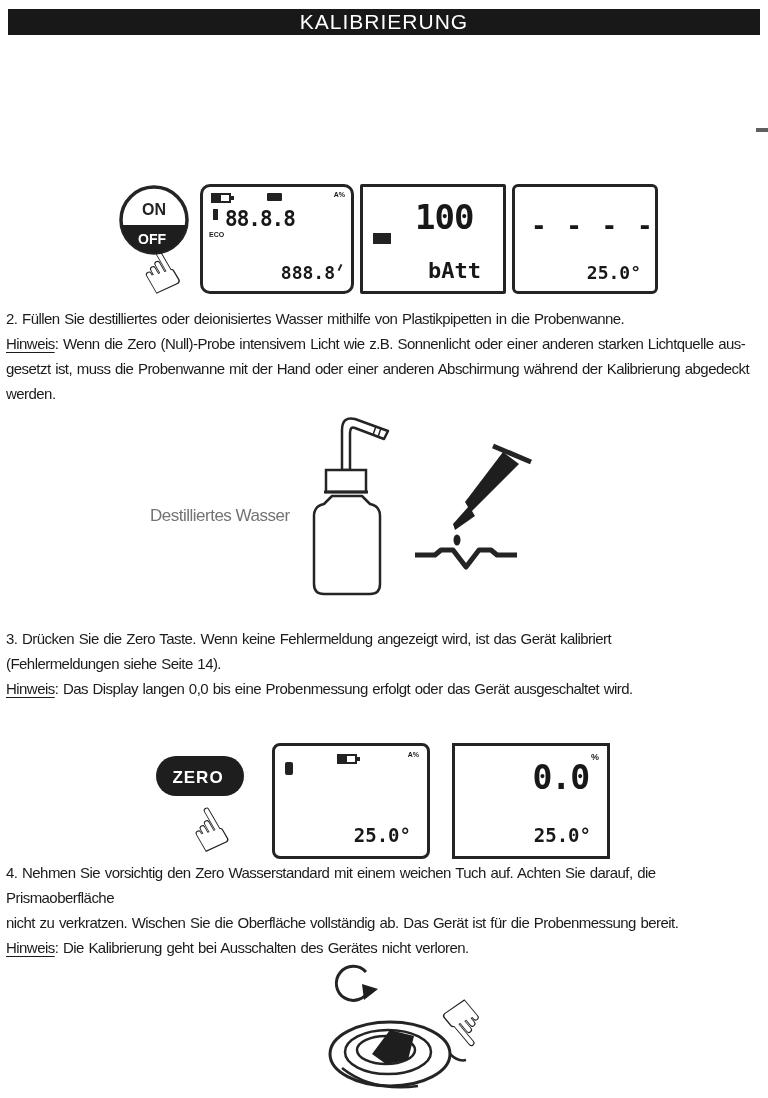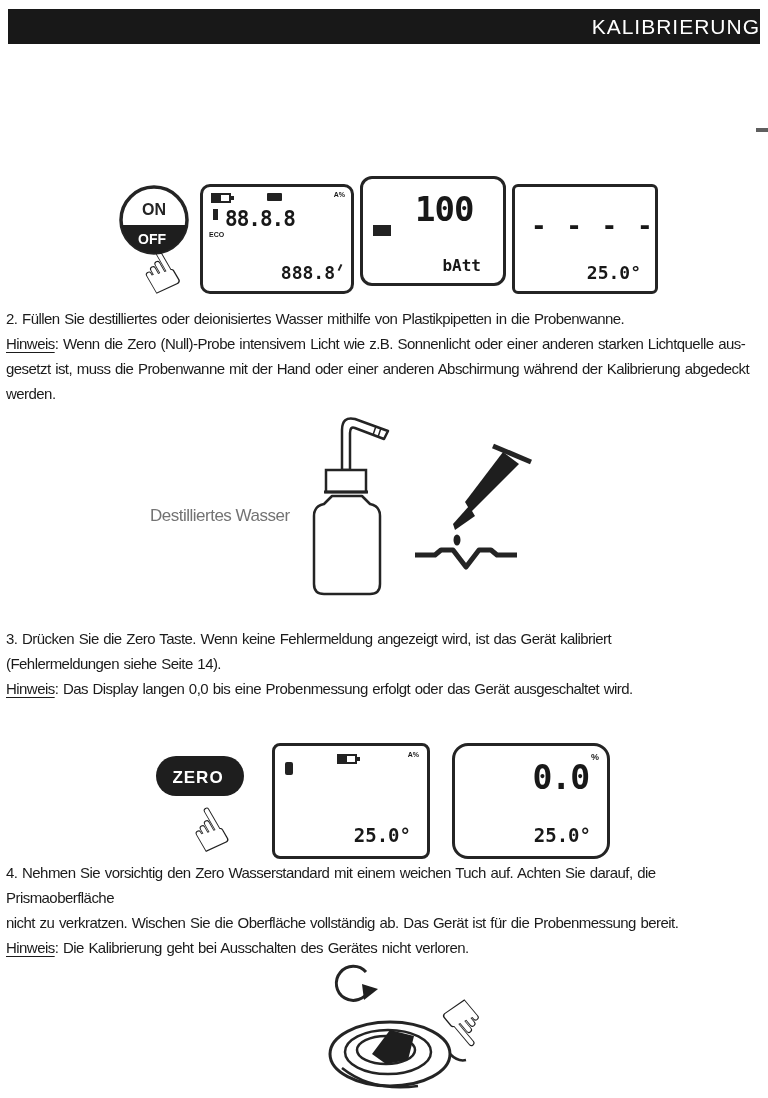--- a/index.html
+++ b/index.html
@@ -1,22 +1,22 @@
 <!DOCTYPE html>
 <html><head>
 <meta charset="utf-8">
 <style>
   html,body{margin:0;padding:0;}
   body{width:768px;height:1098px;background:#ffffff;overflow:hidden;position:relative;
        font-family:"Liberation Sans",sans-serif;}
   .page{position:absolute;inset:0;background:#fff;}
 
   
-  .titlebar{position:absolute;left:8px;top:9px;width:752px;height:35px;background:#181818;
-            color:#fff;display:flex;align-items:center;justify-content:flex-end;
+  .titlebar{position:absolute;left:8px;top:9px;width:752px;height:26px;background:#181818;
+            color:#fff;display:flex;align-items:center;justify-content:center;
             font-size:21px;letter-spacing:1px;}
   .para{position:absolute;left:6px;width:758px;font-size:15px;line-height:25px;
         letter-spacing:-0.55px;word-spacing:1px;color:#1b1b1b;white-space:pre-line;}
   .intro{top:50px;}
   .p1{top:111px;}
   .p2{top:306px;}
   .p3{top:626px;}
   .p4{top:860px;}
   .note-label{text-decoration:underline;text-underline-offset:3px;}
   .water-label{position:absolute;left:150px;top:506px;font-size:17px;letter-spacing:-0.5px;
@@ -62,24 +62,24 @@
     <span class="batt" style="left:8px;top:6px;"></span>
     <span class="blk" style="left:10px;top:22px;width:5px;height:11px;"></span>
     <span class="tinytxt" style="left:6px;top:44px;">ECO</span>
     <span class="blk" style="left:64px;top:6px;width:15px;height:8px;border-radius:1px;"></span>
     <span class="tinytxt" style="right:6px;top:4px;">A%</span>
     <span class="main" style="left:22px;top:20px;font-size:21px;">88.8.8</span>
     <span class="sub" style="right:16px;bottom:8px;font-size:18px;">888.8</span>
     <span class="tick" style="right:10px;bottom:20px;"></span>
   </div>
 
-  <div class="lcd" style="left:360px;top:176px;width:140px;height:104px;border-radius:12px;">
+  <div class="lcd" style="left:360px;top:184px;width:140px;height:104px;border-radius:2px;">
     <span class="blk" style="left:10px;top:46px;width:18px;height:11px;"></span>
     <span class="main" style="left:52px;top:10px;font-size:34px;">100</span>
-    <span class="sub" style="right:22px;bottom:8px;font-size:16px;">bAtt</span>
+    <span class="sub" style="right:22px;bottom:8px;font-size:22px;">bAtt</span>
   </div>
 
   <div class="lcd" style="left:512px;top:184px;width:140px;height:104px;border-radius:6px;">
     <span class="main" style="left:16px;top:24px;font-size:26px;letter-spacing:2px;">- - - -</span>
     <span class="sub" style="right:14px;bottom:8px;font-size:18px;">25.0°</span>
   </div>
 
   <div class="para p2"><span>2. Füllen Sie destilliertes oder deionisiertes Wasser mithilfe von Plastikpipetten in die Probenwanne.</span>
 <span class="note-label">Hinweis</span><span>: Wenn die Zero (Null)-Probe intensivem Licht wie z.B. Sonnenlicht oder einer anderen starken Lichtquelle aus-
 gesetzt ist, muss die Probenwanne mit der Hand oder einer anderen Abschirmung während der Kalibrierung abgedeckt
@@ -114,21 +114,21 @@
     <text x="40" y="104" font-size="56" fill="#1e1e1e" font-family="DejaVu Sans,sans-serif" transform="rotate(-30 66 80)">☝</text>
   </svg>
 
   <div class="lcd" style="left:272px;top:743px;width:152px;height:110px;border-radius:8px;">
     <span class="blk" style="left:10px;top:16px;width:8px;height:13px;border-radius:2px;"></span>
     <span class="batt" style="left:62px;top:8px;"></span>
     <span class="tinytxt" style="right:8px;top:5px;">A%</span>
     <span class="sub" style="right:16px;bottom:10px;font-size:19px;">25.0°</span>
   </div>
 
-  <div class="lcd" style="left:452px;top:743px;width:152px;height:110px;border-radius:16px;">
+  <div class="lcd" style="left:452px;top:743px;width:152px;height:110px;border-radius:0;">
     <span class="main" style="right:18px;top:12px;font-size:33px;">0.0</span>
     <span class="tinytxt" style="right:8px;top:6px;font-size:9px;">%</span>
     <span class="sub" style="right:16px;bottom:10px;font-size:19px;">25.0°</span>
   </div>
 
   <div class="para p4"><span>4. Nehmen Sie vorsichtig den Zero Wasserstandard mit einem weichen Tuch auf. Achten Sie darauf, die Prismaoberfläche
 nicht zu verkratzen. Wischen Sie die Oberfläche vollständig ab. Das Gerät ist für die Probenmessung bereit.</span>
 <span class="note-label">Hinweis</span><span>: Die Kalibrierung geht bei Ausschalten des Gerätes nicht verloren.</span></div>
 
   <svg style="left:290px;top:950px;" width="210" height="148" viewBox="0 0 210 148">

